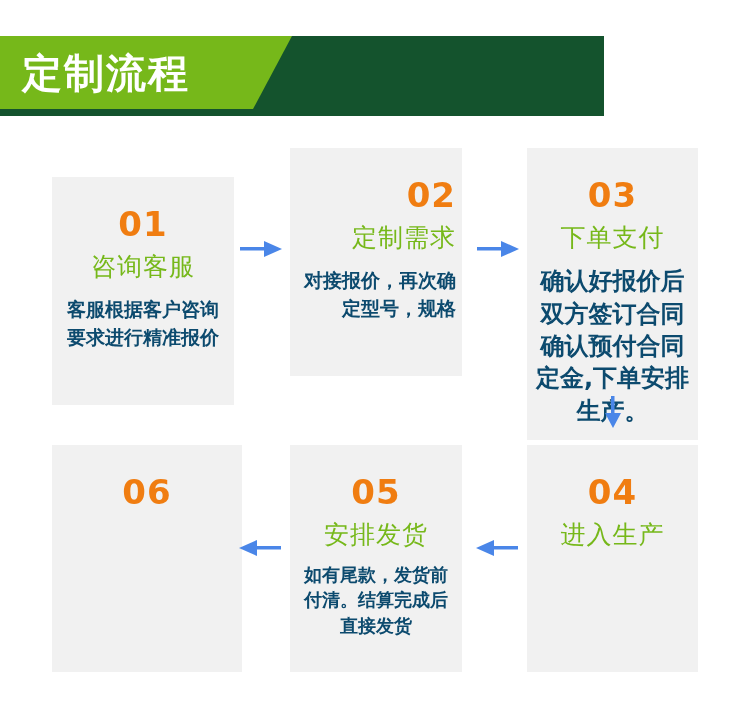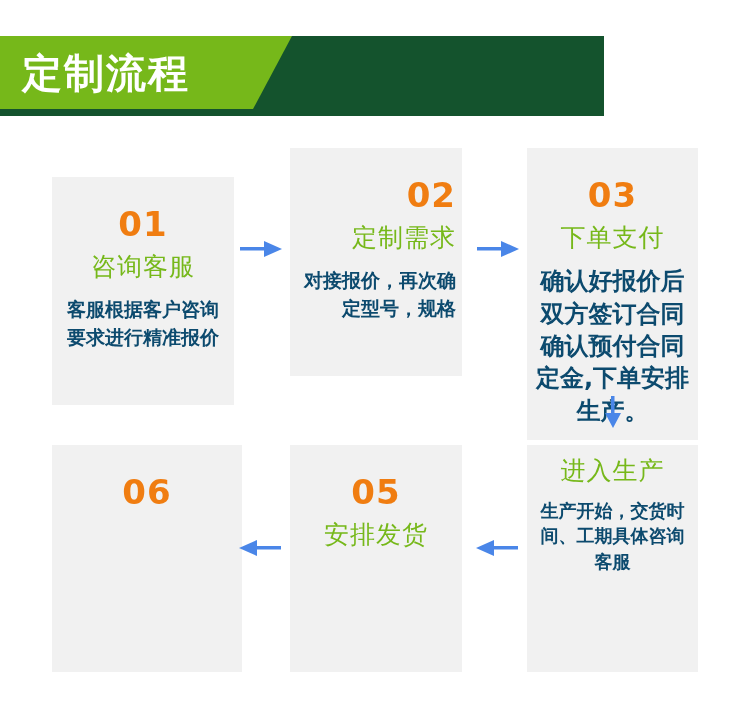--- a/index.html
+++ b/index.html
@@ -128,27 +128,28 @@
   <div class="desc">对接报价，再次确定型号，规格</div>
 </div>
 
 <div class="card" id="card-3">
   <div class="num">03</div>
   <div class="title">下单支付</div>
   <div class="desc">确认好报价后双方签订合同确认预付合同定金,下单安排生产。</div>
 </div>
 
 <div class="card" id="card-4">
+  <div class="num">04</div>
   <div class="title">进入生产</div>
-  <div class="desc">生产开始，交货时间、工期具体咨询客服</div>
 </div>
 
 <div class="card" id="card-5">
   <div class="num">05</div>
   <div class="title">安排发货</div>
+  <div class="desc">如有尾款，发货前付清。结算完成后直接发货</div>
 </div>
 
 <div class="card" id="card-6">
   <div class="num">06</div>
 </div>
 
 <div class="arrow" id="arrow-1">
   <svg width="44" height="22" viewBox="0 0 44 22">
     <rect x="0" y="9" width="27" height="3.5" fill="#4a86e8"></rect>
     <polygon points="24,3 42,11 24,19" fill="#4a86e8"></polygon>

